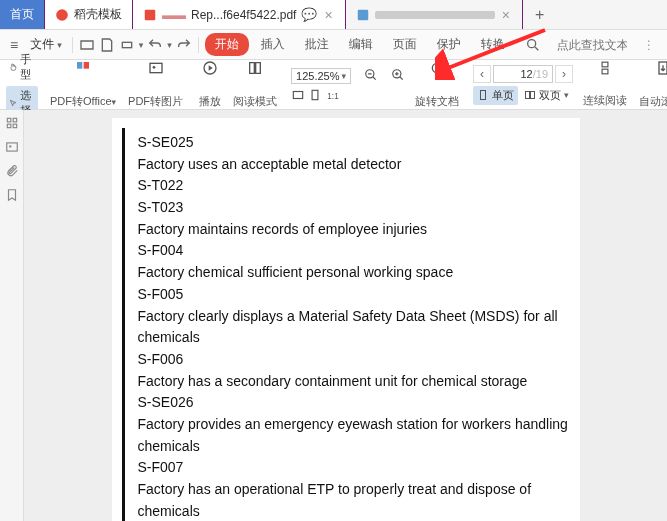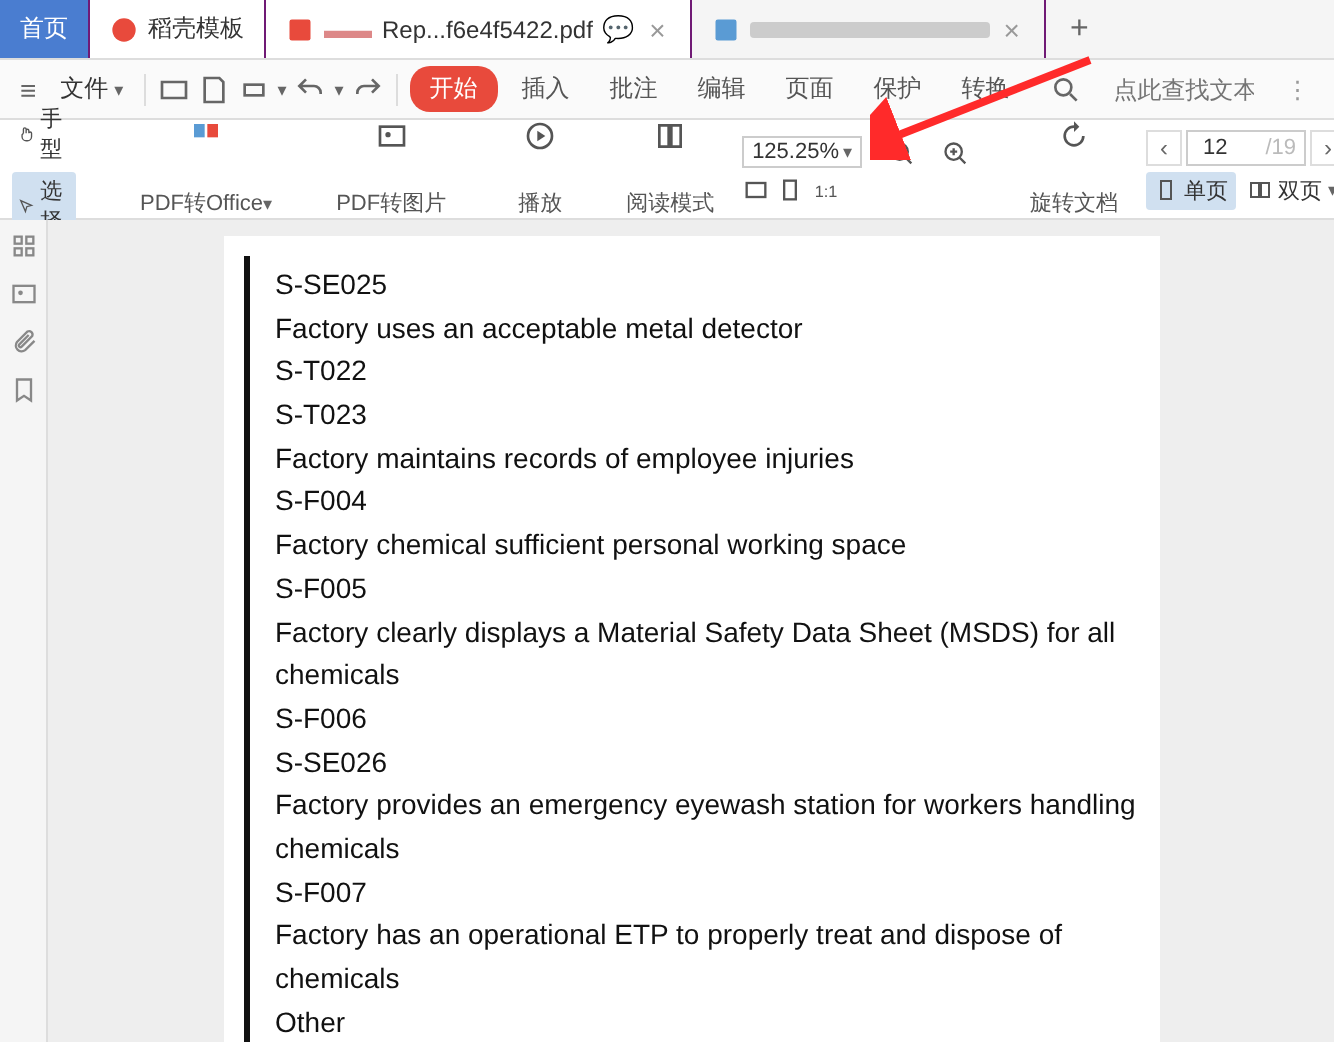--- a/index.html
+++ b/index.html
@@ -24,28 +24,28 @@
 .pill { background: #e84a3c; color: #fff; padding: 3px 10px; border-radius: 10px; font-size: 12px; }
 .main-tab { padding: 4px 8px; color: #555; font-size: 12px; }
 .search-wrap { display: flex; align-items: center; gap: 16px; color: #999; margin-left: 8px; }
 .search-input { border: none; background: transparent; font-size: 12px; color: #999; width: 70px; outline: none; }
 
 
 .ribbon { height: 50px; border-bottom: 1px solid #ddd; display: flex; align-items: center; padding: 0 4px; background: #fff; }
 .left-tools { width: 44px; display: flex; flex-direction: column; gap: 2px; padding: 2px; }
 .left-tool { display: flex; align-items: center; gap: 3px; font-size: 11px; padding: 2px 3px; border-radius: 2px; }
 .left-tool.active { background: #d0e0f0; }
-.ribbon-group { display: flex; flex-direction: column; align-items: center; justify-content: center; padding: 0 6px; gap: 18px; height: 100%; margin-left: 20px; }
+.ribbon-group { display: flex; flex-direction: column; align-items: center; justify-content: center; padding: 0 6px; gap: 18px; height: 100%; }
 .ribbon-icon { width: 20px; height: 20px; color: #555; }
 .ribbon-label { font-size: 11px; color: #555; white-space: nowrap; }
 .ribbon-sep { width: 1px; height: 36px; background: #e5e5e5; margin: 0 2px; }
 .zoom-box { border: 1px solid #ccc; padding: 1px 4px; font-size: 11px; display: flex; align-items: center; gap: 2px; }
 .page-nav { display: flex; align-items: center; gap: 2px; }
 .page-input { border: 1px solid #ccc; width: 60px; height: 18px; text-align: right; padding: 0 4px; font-size: 11px; display: flex; align-items: center; justify-content: flex-end; }
-.page-total { color: #bbb; margin-left: 19px; }
+.page-total { color: #bbb; margin-left: 0; }
 .nav-arrow { width: 18px; height: 18px; border: 1px solid #ddd; display: flex; align-items: center; justify-content: center; color: #666; }
 .view-toggle { display: flex; align-items: center; gap: 3px; padding: 2px 4px; font-size: 11px; }
 .view-toggle.active { background: #d0e0f0; border-radius: 2px; }
 
 
 .content-wrap { display: flex; height: calc(521px - 110px); }
 .sidebar { width: 24px; background: #f5f5f5; border-right: 1px solid #ddd; display: flex; flex-direction: column; align-items: center; padding-top: 6px; gap: 10px; }
 .sidebar-ico { width: 14px; height: 14px; color: #888; }
 .page-area { flex: 1; background: #eee; display: flex; justify-content: center; padding-top: 8px; overflow: hidden; }
 .page { background: #fff; width: 468px; padding: 14px 8px 8px 18px; position: relative; }
@@ -172,21 +172,21 @@
     <div class="ribbon-label">播放</div>
   </div>
   <div class="ribbon-group">
     <svg class="ribbon-icon" viewBox="0 0 24 24">
         <path d="M4 4h7v16H4zM13 4h7v16h-7z" fill="none" stroke="#555" stroke-width="2"></path>
       </svg>
     <div class="ribbon-label">阅读模式</div>
   </div>
   <div class="ribbon-sep"></div>
   <div style="display:flex;flex-direction:column;gap:4px;padding:0 4px;">
-    <div style="display:flex;align-items:flex-end;gap:13px;">
+    <div style="display:flex;align-items:flex-start;gap:13px;">
       <div class="zoom-box">
           <span>125.25%</span>
           <span class="caret">▾</span>
         </div>
       <svg width="14" height="14" viewBox="0 0 24 24">
           <circle cx="10" cy="10" r="7" fill="none" stroke="#555" stroke-width="2"></circle>
           <path d="M7 10h6M15 15l5 5" stroke="#555" stroke-width="2"></path>
         </svg>
       <svg width="14" height="14" viewBox="0 0 24 24">
           <circle cx="10" cy="10" r="7" fill="none" stroke="#555" stroke-width="2"></circle>
@@ -284,20 +284,21 @@
           <div class="doc-line">S-SE025</div>
           <div class="doc-line">Factory uses an acceptable metal detector</div>
           <div class="doc-line">S-T022</div>
           <div class="doc-line">S-T023</div>
           <div class="doc-line">Factory maintains records of employee injuries</div>
           <div class="doc-line">S-F004</div>
           <div class="doc-line">Factory chemical sufficient personal working space</div>
           <div class="doc-line">S-F005</div>
           <div class="doc-line">Factory clearly displays a Material Safety Data Sheet (MSDS) for all chemicals</div>
           <div class="doc-line">S-F006</div>
+          <div class="doc-line">Factory has a secondary containment unit for chemical storage</div>
           <div class="doc-line">S-SE026</div>
           <div class="doc-line">Factory provides an emergency eyewash station for workers handling chemicals</div>
           <div class="doc-line">S-F007</div>
           <div class="doc-line">Factory has an operational ETP to properly treat and dispose of chemicals</div>
           <div class="doc-line">Other</div>
         </div>
     </div>
   </div>
 </div>
 

